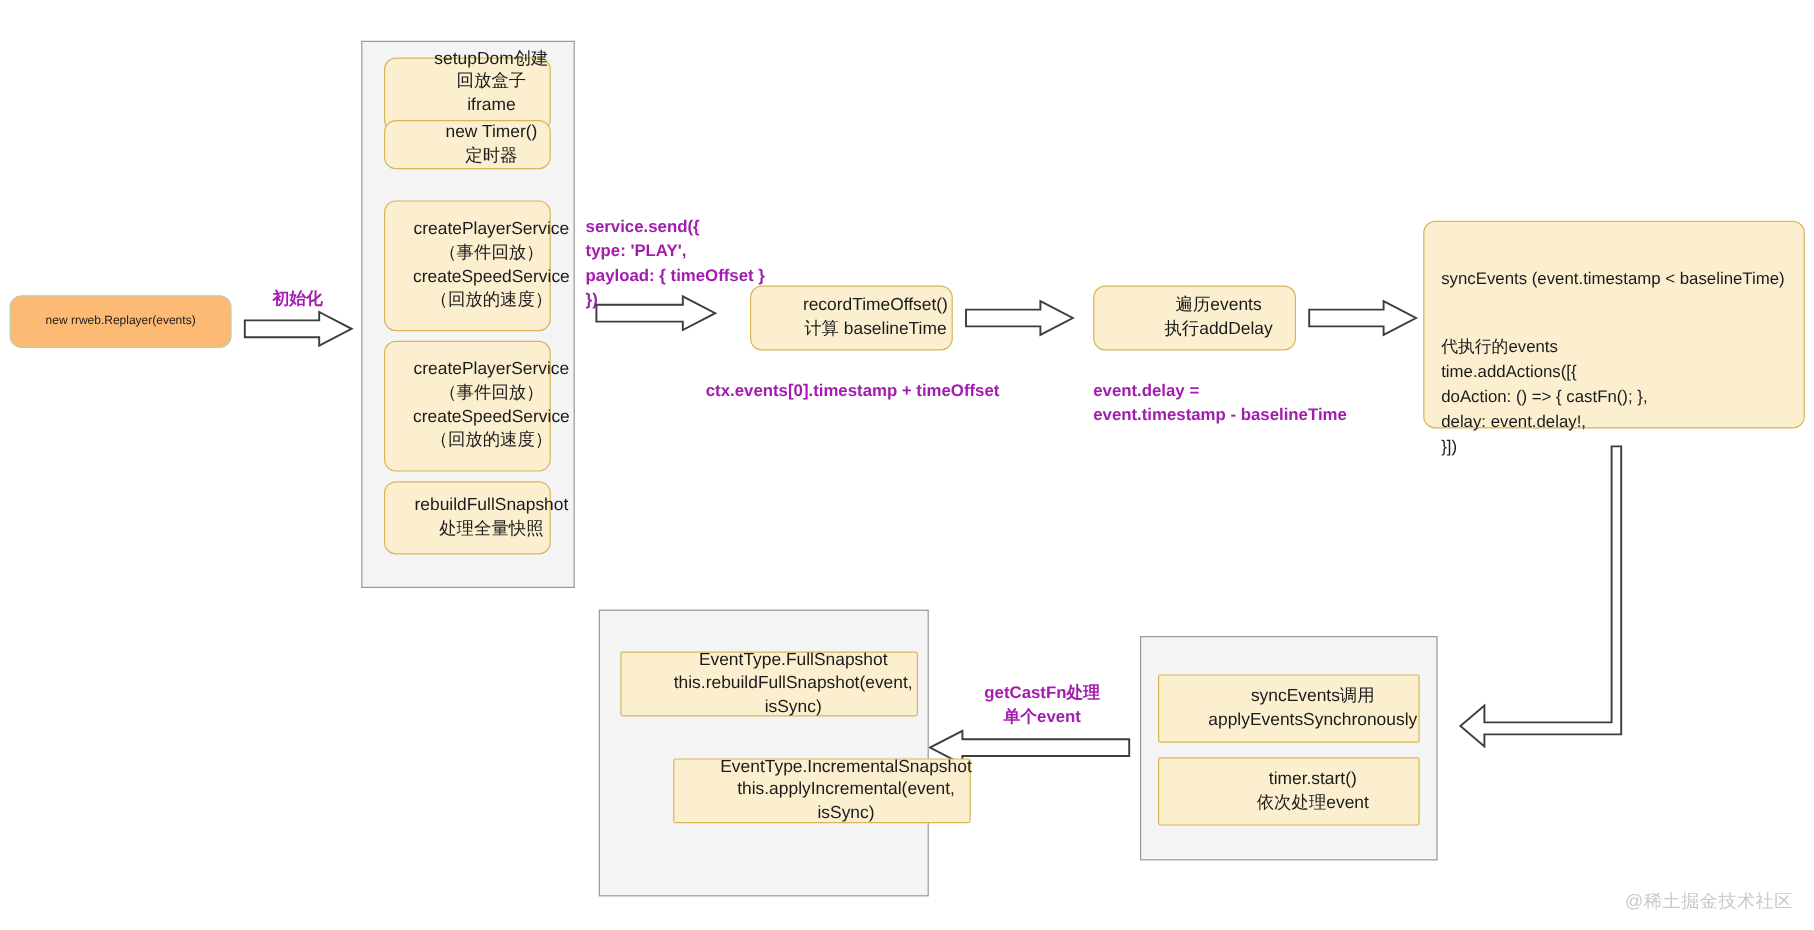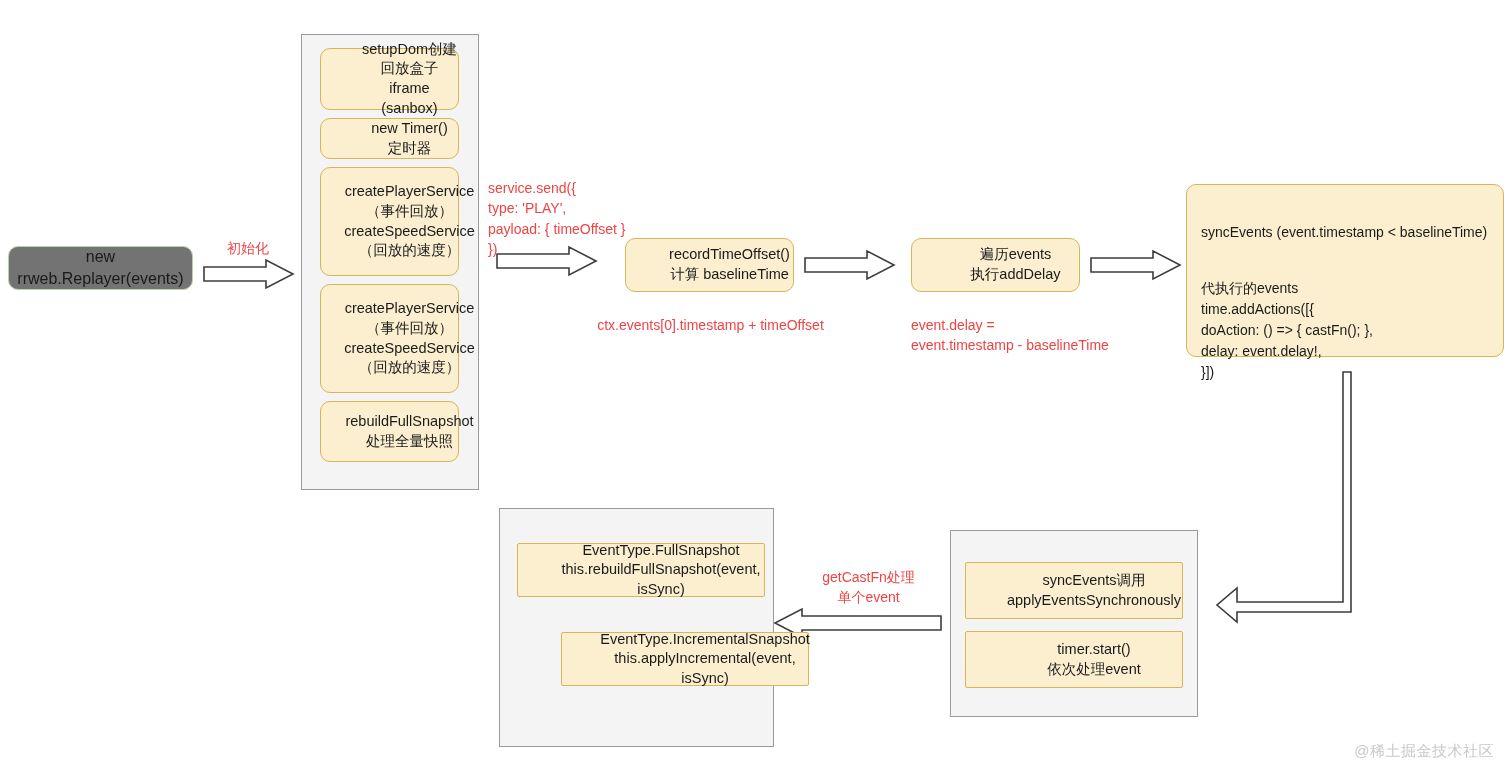--- a/index.html
+++ b/index.html
@@ -35,39 +35,40 @@
     background: #fcefd0;
     border: 1px solid #d6b656;
     border-radius: 10px;
     font-size: 14.5px;
     padding-left: 40px;
   }
   .node-yellow.sq {
     border-radius: 2px;
   }
   .node-green {
-    background: #737373;
+    background: #fdba74;
     border: 1px solid #b9d0a8;
     border-radius: 10px;
-    font-size: 16px;
+    font-size: 10px;
   }
   .group-panel {
     position: absolute;
     box-sizing: border-box;
     background: #f4f4f4;
     border: 1px solid #9a9a9a;
   }
 
   
   .label {
     position: absolute;
     font-size: 14px;
-    color: #ef4444;
+    color: #a21caf;
     line-height: 1.45;
     white-space: pre-line;
+    font-weight: bold;
   }
   .label.center {
     text-align: center;
   }
 
   
   .node-code {
     position: absolute;
     box-sizing: border-box;
     background: #fcefd0;
@@ -123,21 +124,21 @@
     </svg>
   </div>
 
   <div class="group-panel" style="left:301px; top:34px; width:178px; height:456px;">
   </div>
 
   <div class="node node-yellow" style="left:320px; top:48px; width:139px; height:62px;">setupDom创建
 回放盒子iframe
 (sanbox)</div>
 
-  <div class="node node-yellow" style="left:320px; top:118px; width:139px; height:41px;">new Timer()
+  <div class="node node-yellow" style="left:320px; top:100px; width:139px; height:41px;">new Timer()
 定时器</div>
 
   <div class="node node-yellow" style="left:320px; top:167px; width:139px; height:109px;">createPlayerService
 （事件回放）
 createSpeedService
 （回放的速度）</div>
 
   <div class="node node-yellow" style="left:320px; top:284px; width:139px; height:109px;">createPlayerService
 （事件回放）
 createSpeedService

